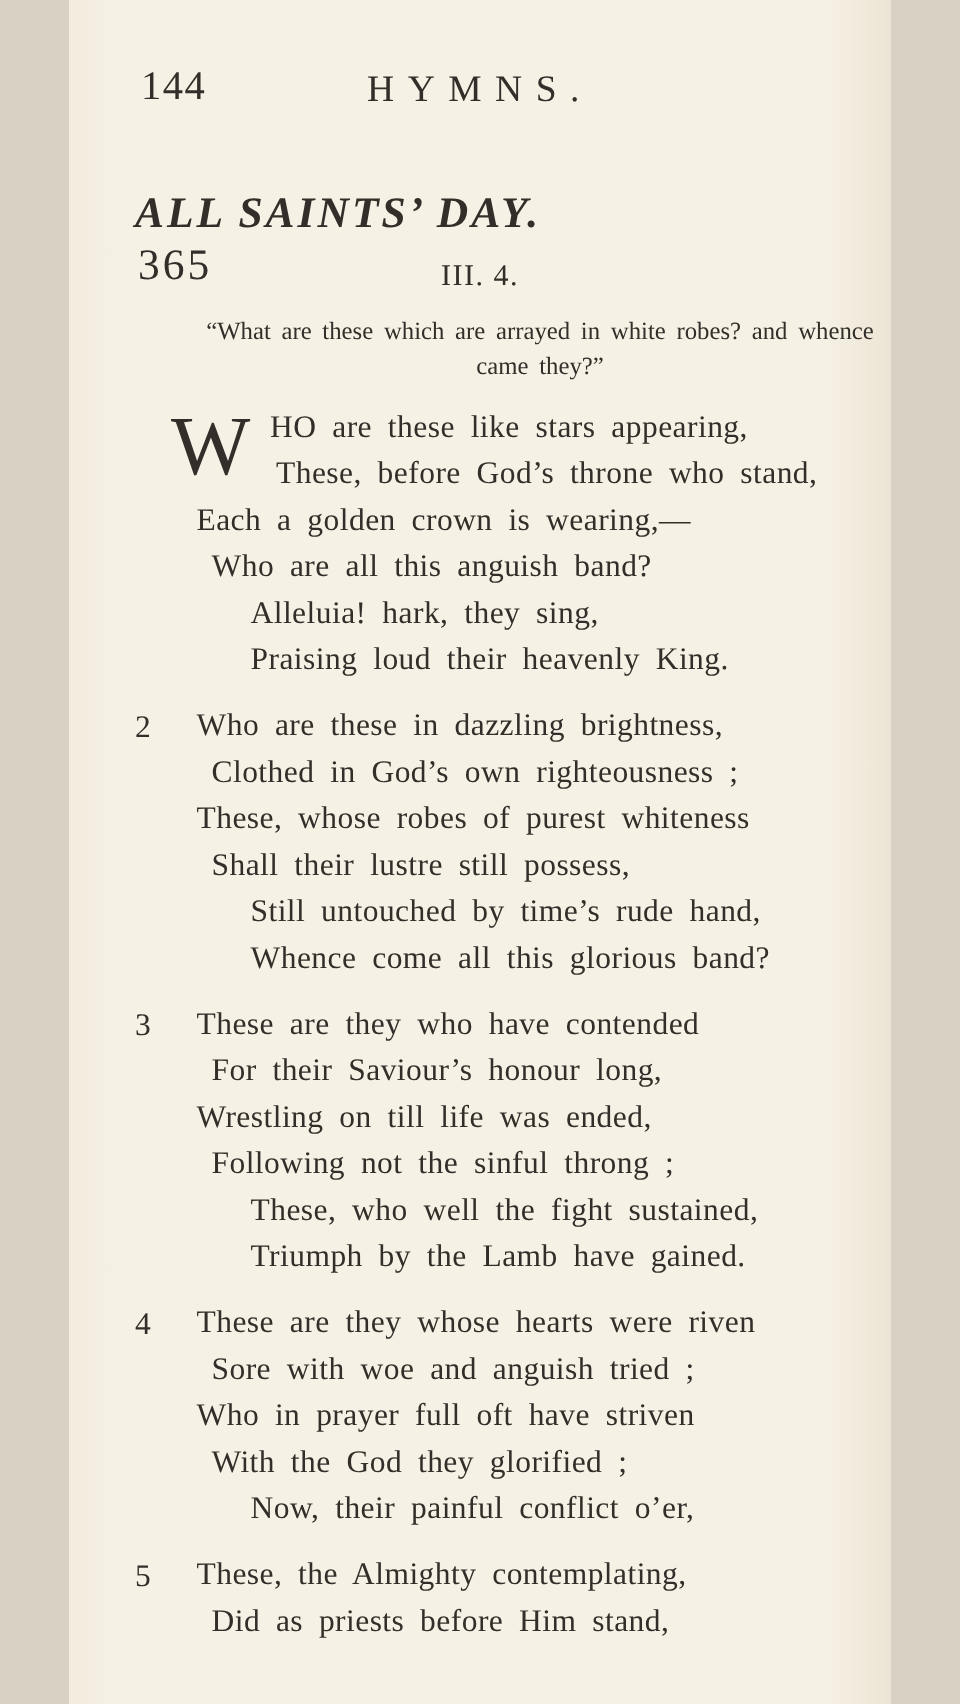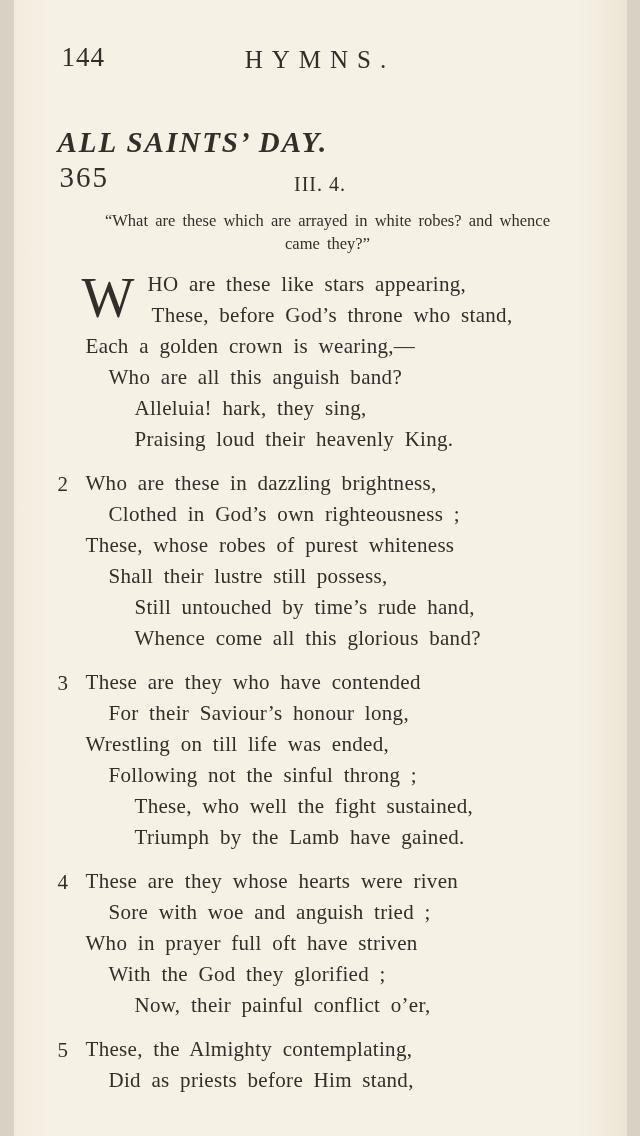--- a/index.html
+++ b/index.html
@@ -1,18 +1,18 @@
 <!DOCTYPE html>
 <html><head>
 <meta charset="utf-8">
 <style>
   html,body { margin:0; padding:0; background:#d8d2c4; }
   .page {
     position:relative;
-    width:613px; height:1136px;
+    width:548px; height:1136px;
     margin:0 auto;
     box-sizing:border-box;
     background:
       linear-gradient(90deg, #f2ecdf 0%, #f6f1e5 6%, #f6f1e5 92%, #ece5d5 100%),
       #f5f0e4;
     color:#332e29;
     font-family:"Liberation Serif","DejaVu Serif",serif;
     overflow:hidden;
     padding:40px 44px 0 44px;
   }
@@ -51,21 +51,21 @@
     word-spacing:3px;
   }
   
   .verses { padding-left:24px; }
   .verse { position:relative; margin-bottom:13px; font-size:21px; line-height:31px; word-spacing:5px; letter-spacing:0.3px; }
   .verse-num {
     position:absolute; left:-24px; top:1px;
     font-size:21px;
   }
   .line { white-space:nowrap;margin-left:12px; }
-  .ind0 { margin-left:4px; }
+  .ind0 { margin-left:17px; }
   .ind1 { margin-left:27px; }
   .ind2 { margin-left:53px; }
   .dropcap-row { display:flex; align-items:flex-start; }
   .dropcap {
     font-size:56px; line-height:58px;
     width:54px; flex:0 0 54px;
     letter-spacing:0;
   }
   .dropcap-lines { padding-top:0; }
   .dc-line2 { margin-left:16px; }

